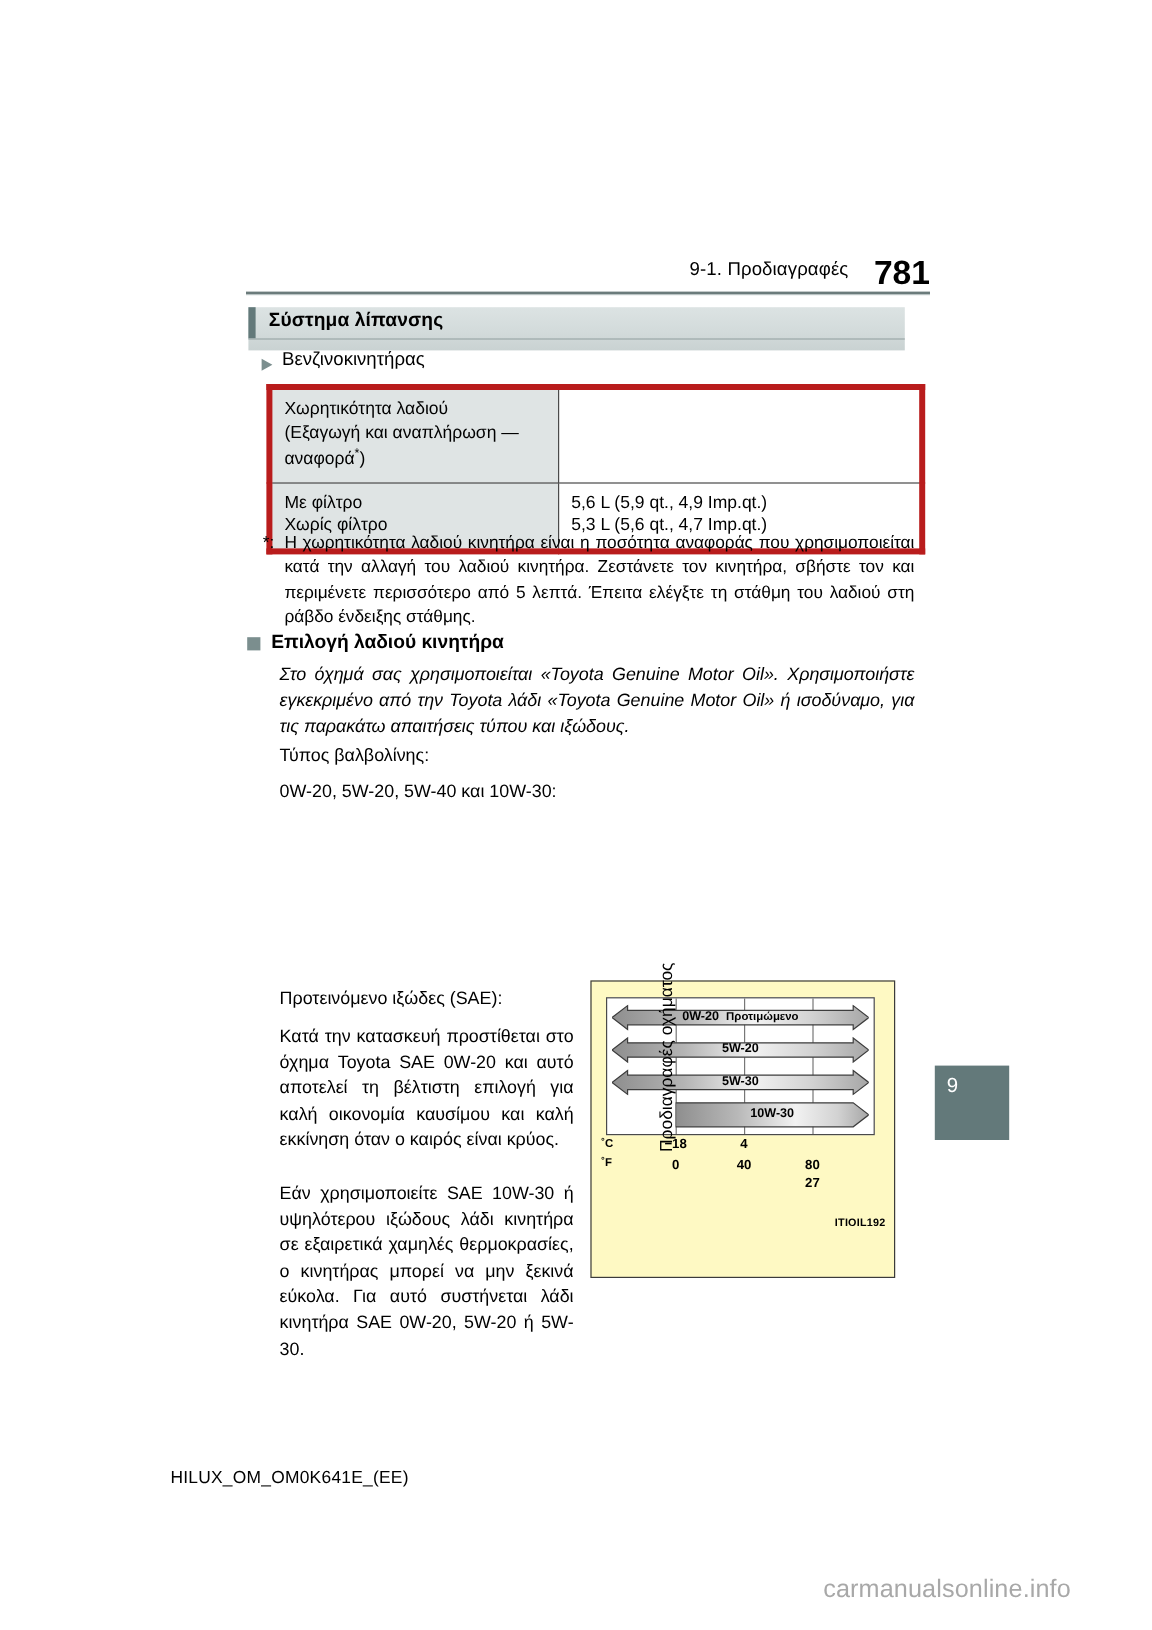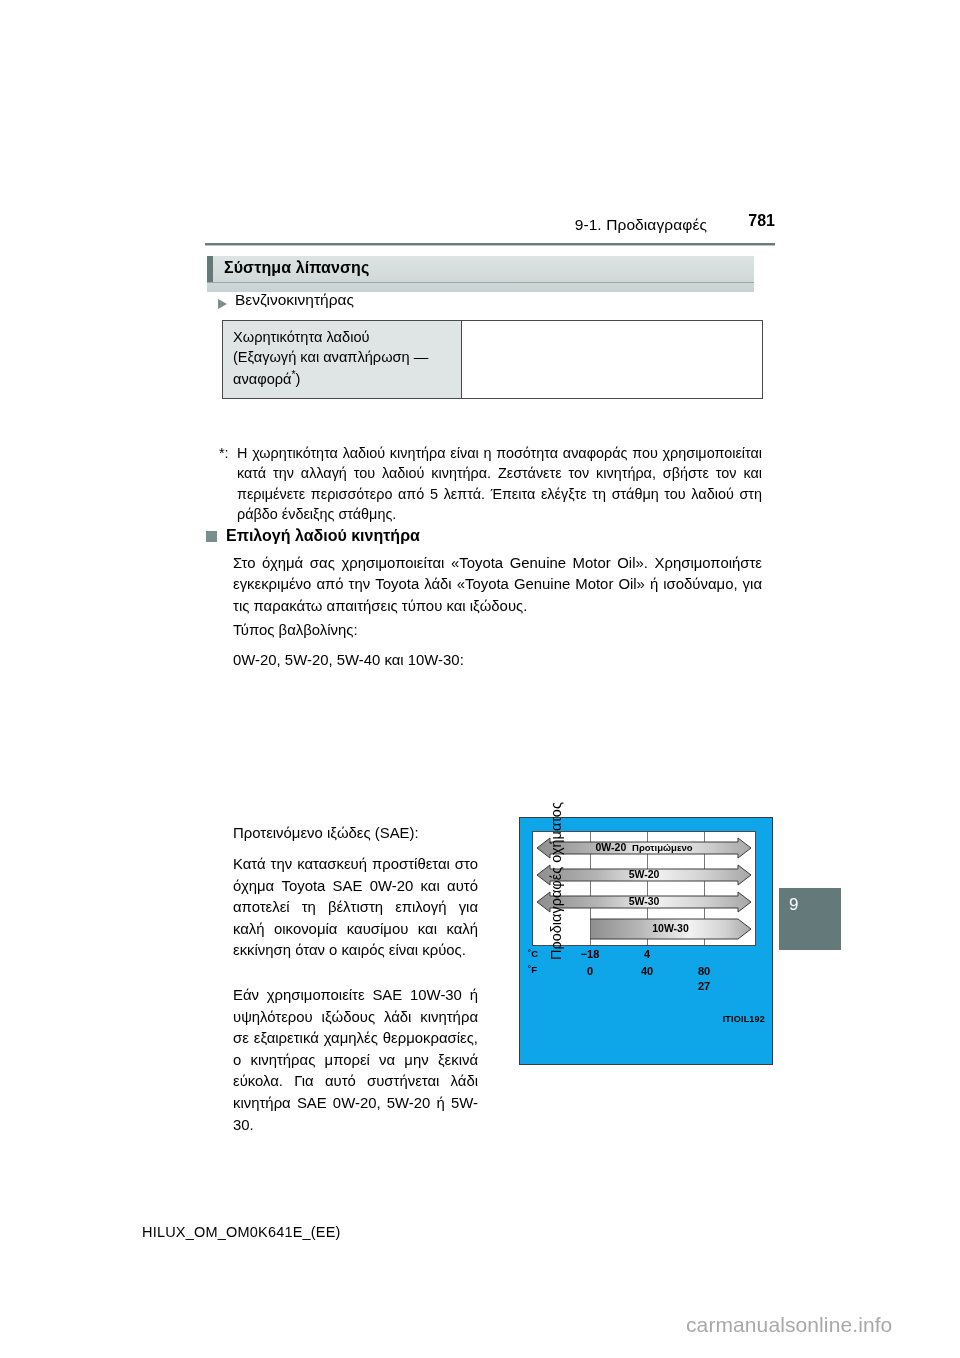--- a/index.html
+++ b/index.html
@@ -37,21 +37,21 @@
     position: absolute;
     right: 68px;
     top: 4px;
     font-size: 15.5px;
     letter-spacing: 0.1px;
   }
   .hdr-pageno {
     position: absolute;
     right: 0px;
     top: 0px;
-    font-size: 16px;
+    font-size: 28px;
     font-weight: bold;
   }
 
   
   #section-bar {
     position: absolute;
     left: 207px;
     top: 256px;
     width: 547px;
     height: 36px;
@@ -99,21 +99,21 @@
     margin-top: 1px;
   }
   #subhead-label { font-size: 15.5px; }
 
   
   #spec-table {
     position: absolute;
     left: 222px;
     top: 320px;
     width: 540px;
-    border: 1px solid #b91c1c;
+    border: 5px solid #b91c1c;
     border-collapse: collapse;
     table-layout: fixed;
     background: #fff;
   }
   #spec-table td {
     border: 1px solid #4a4a4a;
     vertical-align: top;
     padding: 0;
   }
   .col-left { width: 238px; background: #dfe4e4; }
@@ -162,47 +162,47 @@
   
   .para {
     position: absolute;
     left: 233px;
     width: 529px;
     font-size: 14.9px;
     line-height: 1.43;
     text-align: justify;
     text-align-last: left;
   }
-  #para-genuine { top: 553px; }
+  #para-genuine { top: 553px; font-style: italic; }
   #para-type-label { top: 620px; text-align-last: left; }
   #para-grades { top: 650px; }
   #para-sae-label { top: 823px; width: 250px; }
 
   
   .narrow {
     position: absolute;
     left: 233px;
     width: 245px;
     font-size: 14.9px;
     line-height: 1.45;
     text-align: justify;
     text-align-last: left;
   }
   #narrow-1 { top: 854px; }
   #narrow-2 { top: 985px; }
 
   
   #figure {
     position: absolute;
-    left: 519px;
+    left: 492px;
     top: 817px;
     width: 252px;
     height: 246px;
     border: 1px solid #3b3b3b;
-    background: #0ea5e9;
+    background: #fef9c3;
   }
   #chart-box {
     position: absolute;
     left: 12px;
     top: 13px;
     width: 222px;
     height: 113px;
     border: 1px solid #4a4a4a;
     background: #fff;
   }
@@ -332,20 +332,34 @@
       <tr>
     <td class="col-left">
       <div class="cellpad">
         <div>Χωρητικότητα λαδιού</div>
         <div class="justify">(Εξαγωγή και αναπλήρωση —</div>
         <div><span>αναφορά</span><span class="sup">*</span><span>)</span></div>
       </div>
     </td>
     <td class="col-right">
       <div class="cellpad">&nbsp;</div>
+    </td>
+  </tr>
+  <tr>
+    <td class="col-left">
+      <div class="cellpad">
+        <div>Με φίλτρο</div>
+        <div>Χωρίς φίλτρο</div>
+      </div>
+    </td>
+    <td class="col-right">
+      <div class="cellpad">
+        <div>5,6 L (5,9 qt., 4,9 Imp.qt.)</div>
+        <div>5,3 L (5,6 qt., 4,7 Imp.qt.)</div>
+      </div>
     </td>
   </tr>
 </tbody>
   </table>
 
 <div id="footnote">
   <span id="footnote-star">*:</span>
   <div id="footnote-body">Η χωρητικότητα λαδιού κινητήρα είναι η ποσότητα αναφοράς που χρησιμοποιείται κατά την αλλαγή του λαδιού κινητήρα. Ζεστάνετε τον κινητήρα, σβήστε τον και περιμένετε περισσότερο από 5 λεπτά. Έπειτα ελέγξτε τη στάθμη του λαδιού στη ράβδο ένδειξης στάθμης.</div>
 </div>
 

